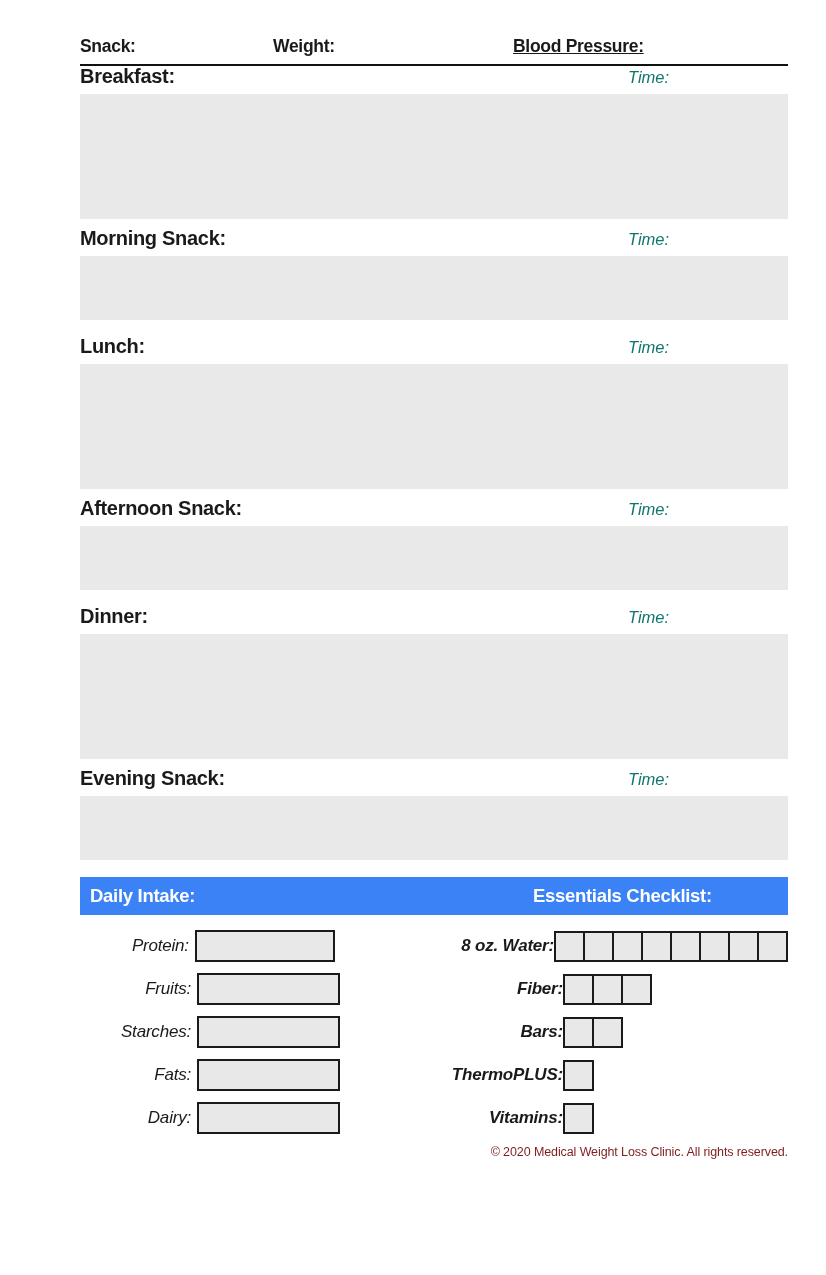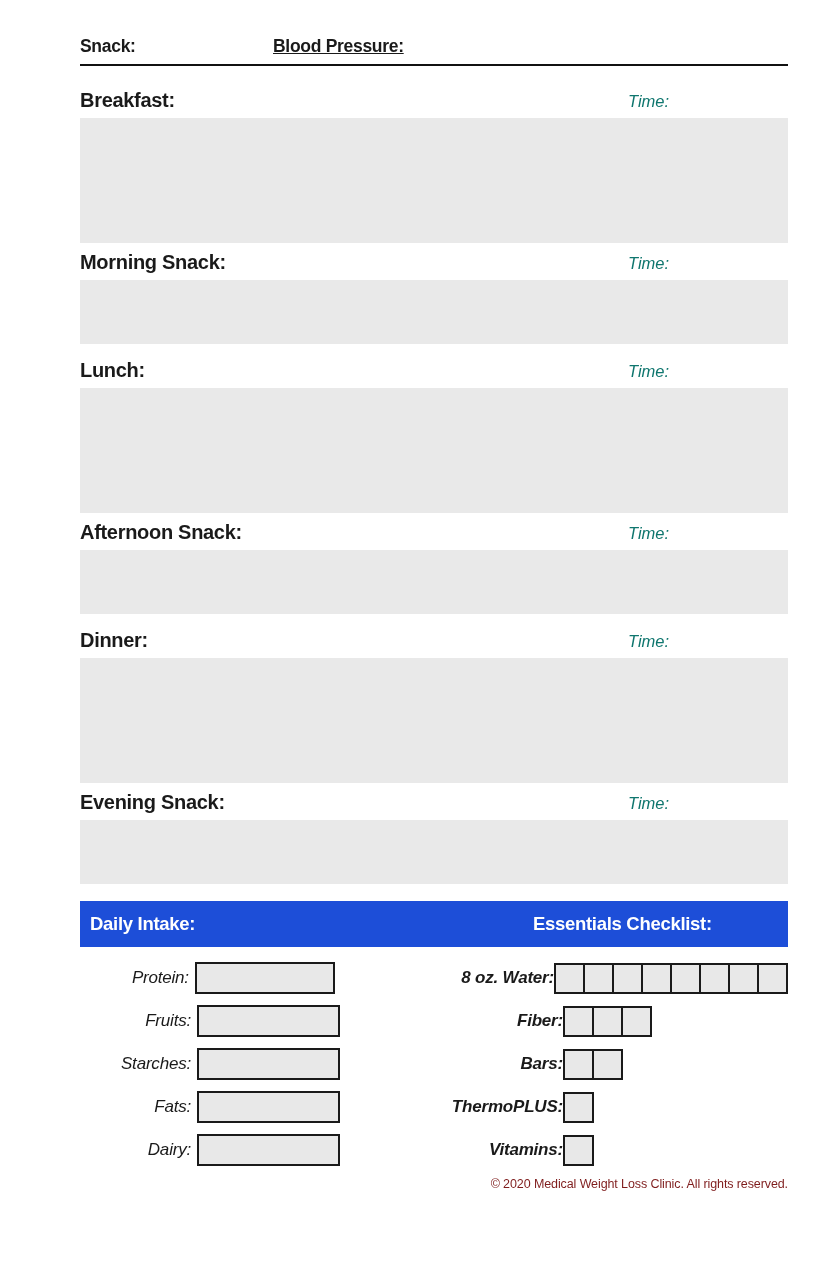--- a/index.html
+++ b/index.html
@@ -14,37 +14,37 @@
   .top-header {
     display: flex; align-items: baseline;
     border-bottom: 2.5px solid #111111; padding-bottom: 7px;
   }
   .top-header .hdr-lbl { font-weight: bold; font-size: 17.5px; letter-spacing: -0.3px; }
   .hdr-date { width: 193px; }
   .hdr-weight { width: 240px; }
   .hdr-bp { flex: 1; text-decoration: underline; }
 
   
-  .meals { margin-top: 24px; }
+  .meals { }
   .meal-head { display: flex; align-items: baseline; margin-bottom: 7px; }
   .meal-head .meal-title {
     flex: 1; font-weight: bold; font-size: 20px; letter-spacing: -0.3px; line-height: 21px;
   }
   .meal-head .meal-time {
     width: 160px; font-style: italic; font-size: 16.5px; color: #0f766e;
   }
   .meal-box { background: #e9e9e9; width: 100%; border: none; }
   .meal-box.large { height: 125px; }
   .meal-box.small { height: 64px; }
   .meal-box.mb-lg { margin-bottom: 9px; }
   .meal-box.mb-sm { margin-bottom: 16px; }
 
   
   .section-bar {
-    margin-top: 17px; height: 46px; background: #1d4ed8; color: #ffffff;
+    margin-top: 17px; height: 38px; background: #3b82f6; color: #ffffff;
     display: flex; align-items: center; padding: 0 10px;
   }
   .section-bar .bar-lbl { font-weight: bold; font-size: 18.5px; letter-spacing: -0.3px; }
   .bar-left { flex: 1; }
   .bar-right { width: 245px; }
 
   
   .grid { margin-top: 15px; }
   .grid-row { display: flex; align-items: center; margin-bottom: 11px; }
   .di-label {
@@ -76,20 +76,21 @@
     letter-spacing: -0.1px;
   }
 </style>
 </head>
 <body>
 
 <div class="page">
 
   <div class="top-header">
     <span class="hdr-lbl hdr-date">Snack:</span>
+    <span class="hdr-lbl hdr-weight">Weight:</span>
     <span class="hdr-lbl hdr-bp">Blood Pressure:</span>
   </div>
 
   <div class="meals">
 
     <div>
       <div class="meal-head">
         <span class="meal-title">Breakfast:</span>
         <span class="meal-time">Time:</span>
       </div>

